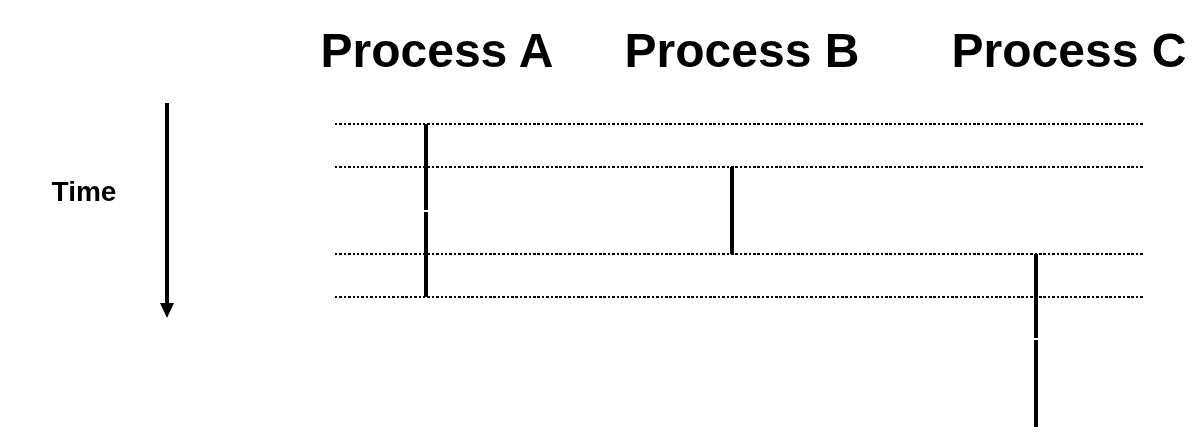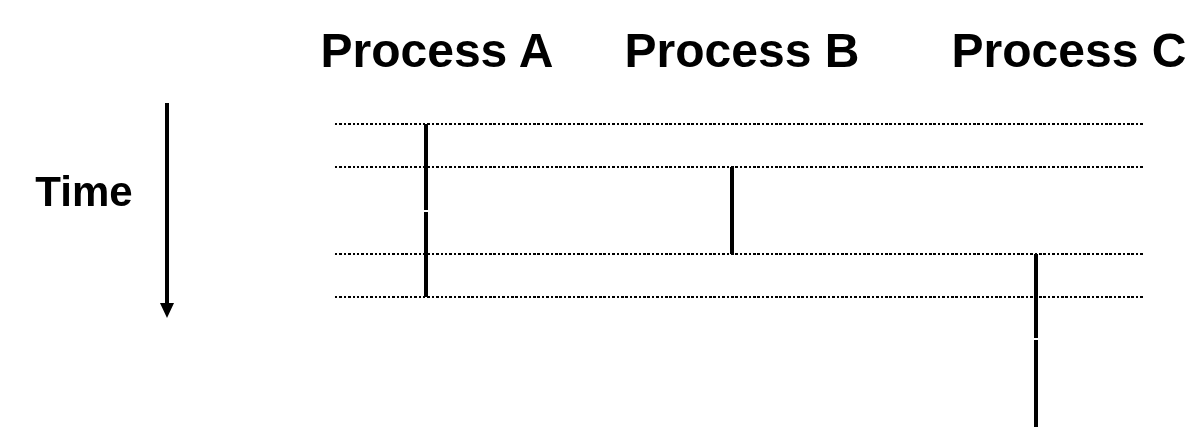--- a/index.html
+++ b/index.html
@@ -21,21 +21,21 @@
     transform: translateX(-50%);
     font-size: 48px;
     font-weight: bold;
     line-height: 1;
     white-space: nowrap;
     color: currentColor;
   }
   .time-label {
     position: absolute;
     transform: translate(-50%, -50%);
-    font-size: 42px;
+    font-size: 28px;
     font-weight: bold;
     line-height: 1;
     white-space: nowrap;
     color: currentColor;
   }
   .gridline {
     position: absolute;
     height: 2px;
     background-image: repeating-linear-gradient(
       90deg,

